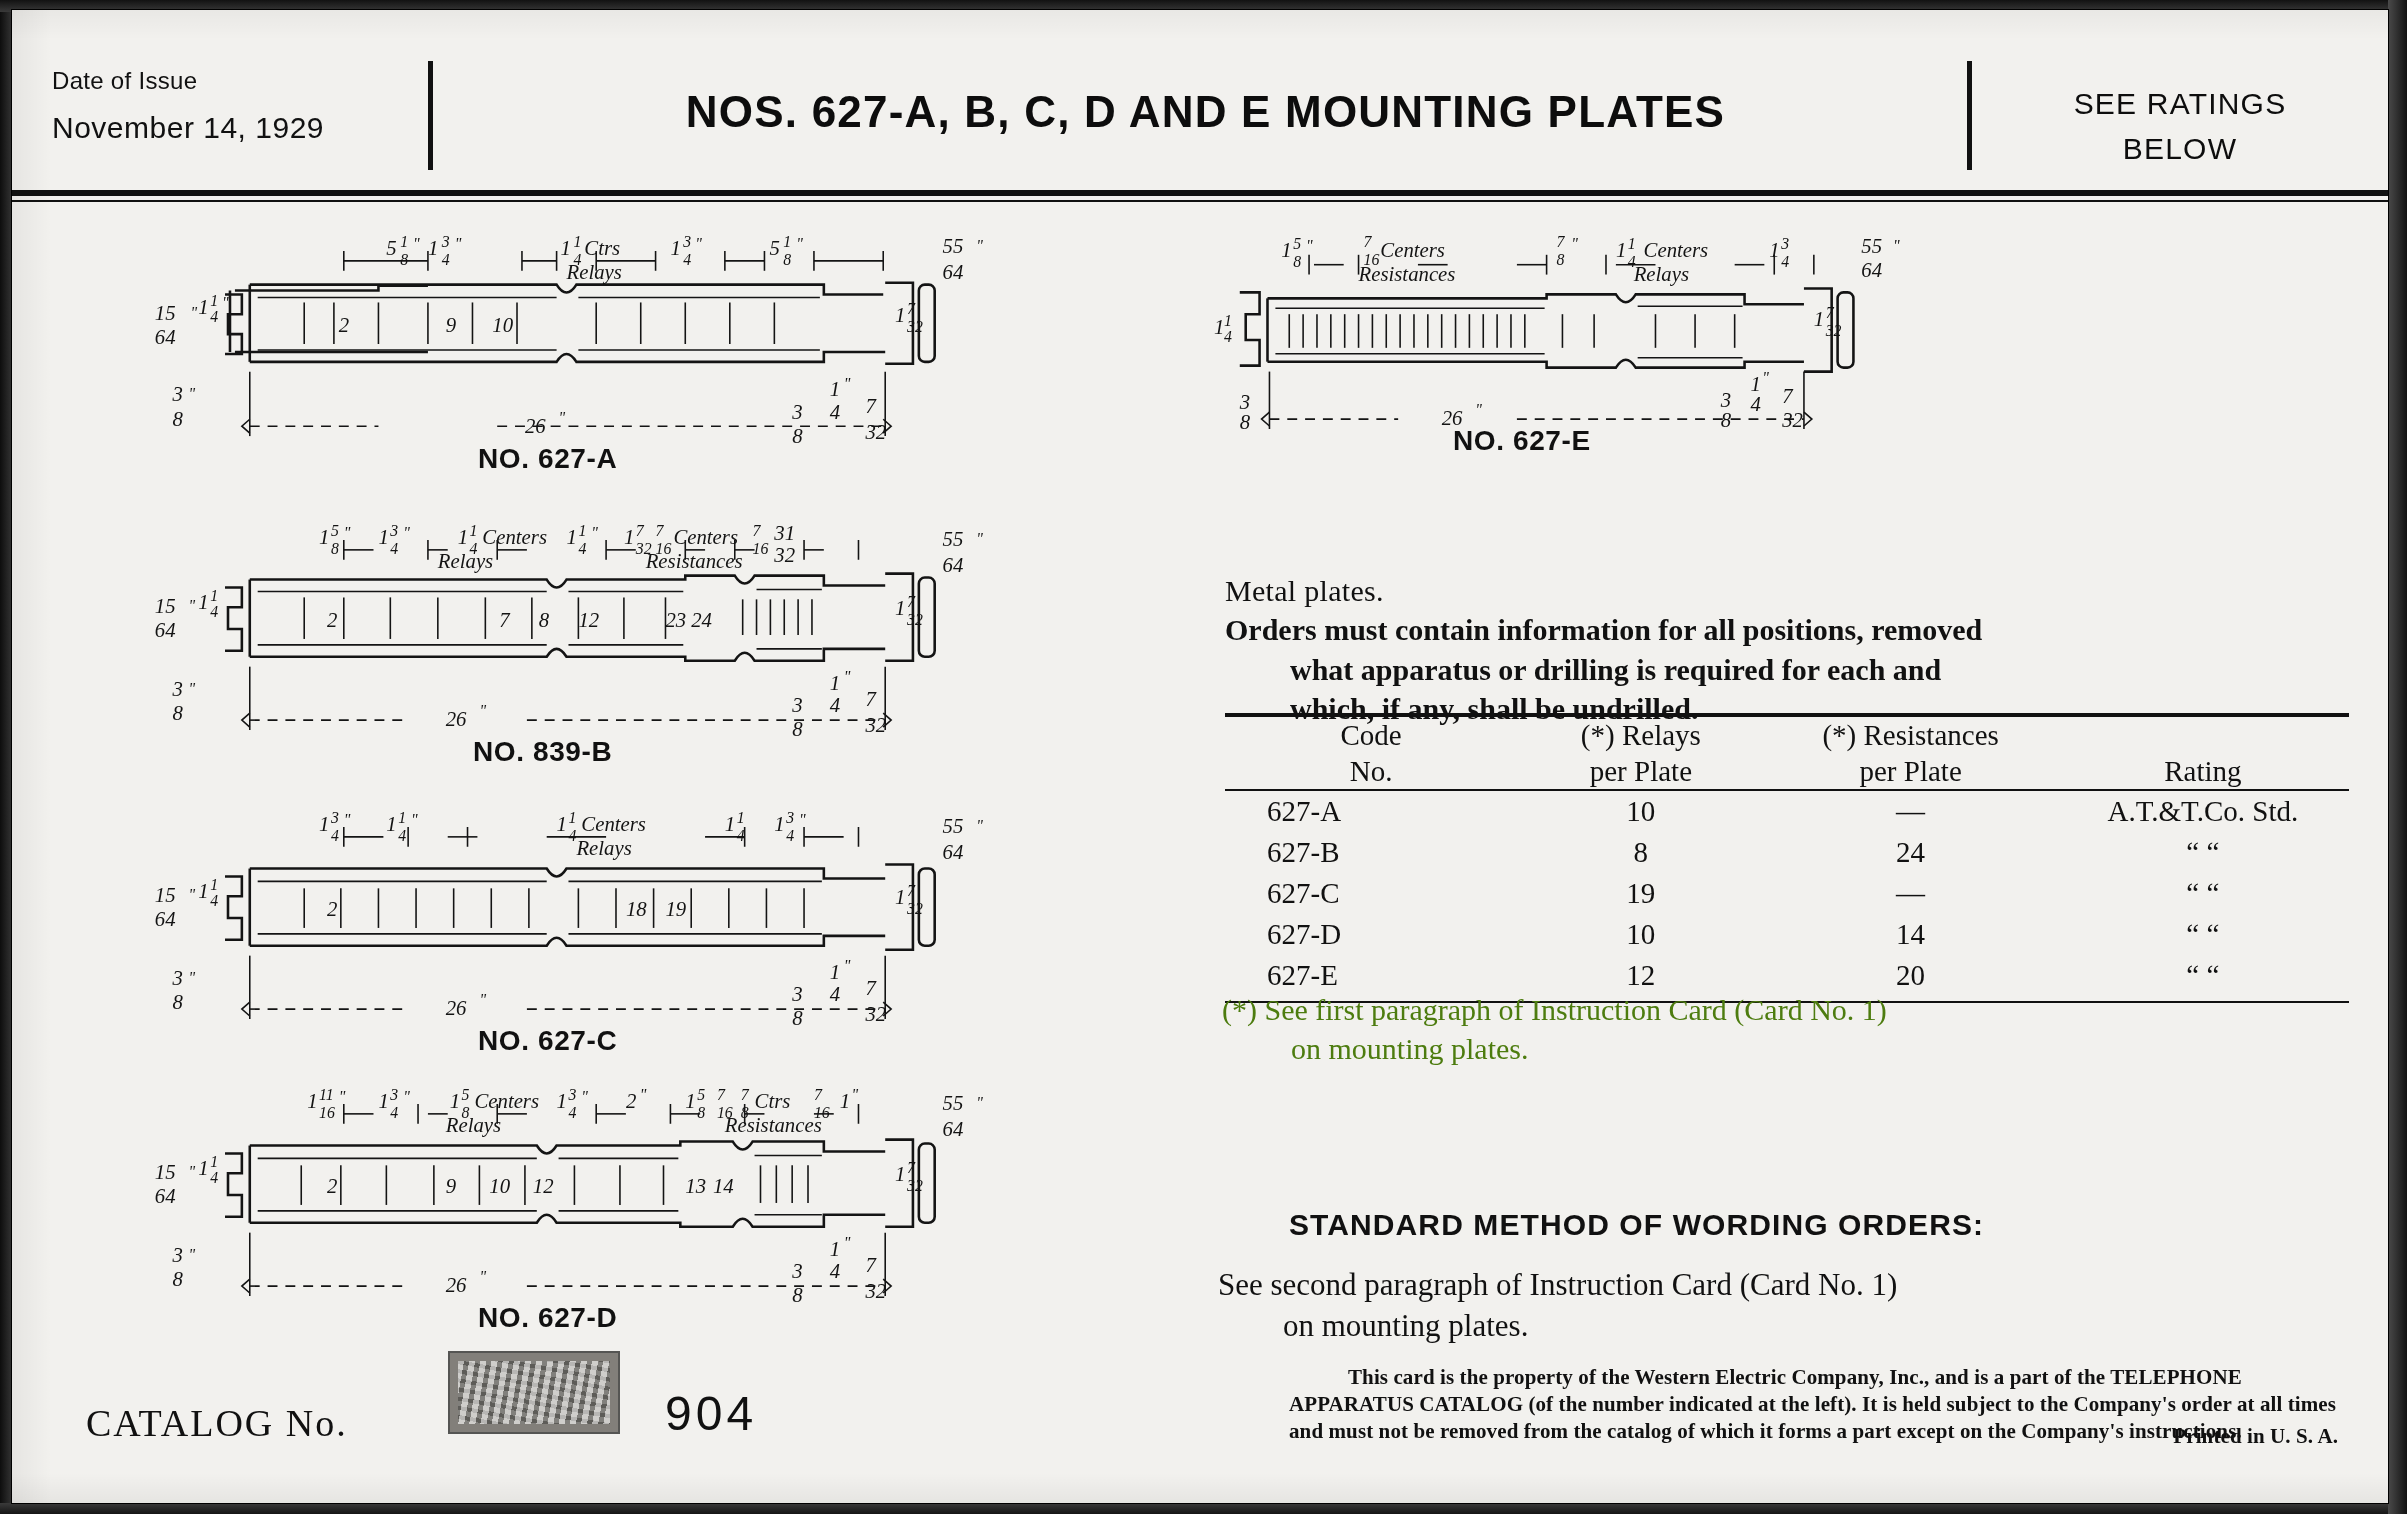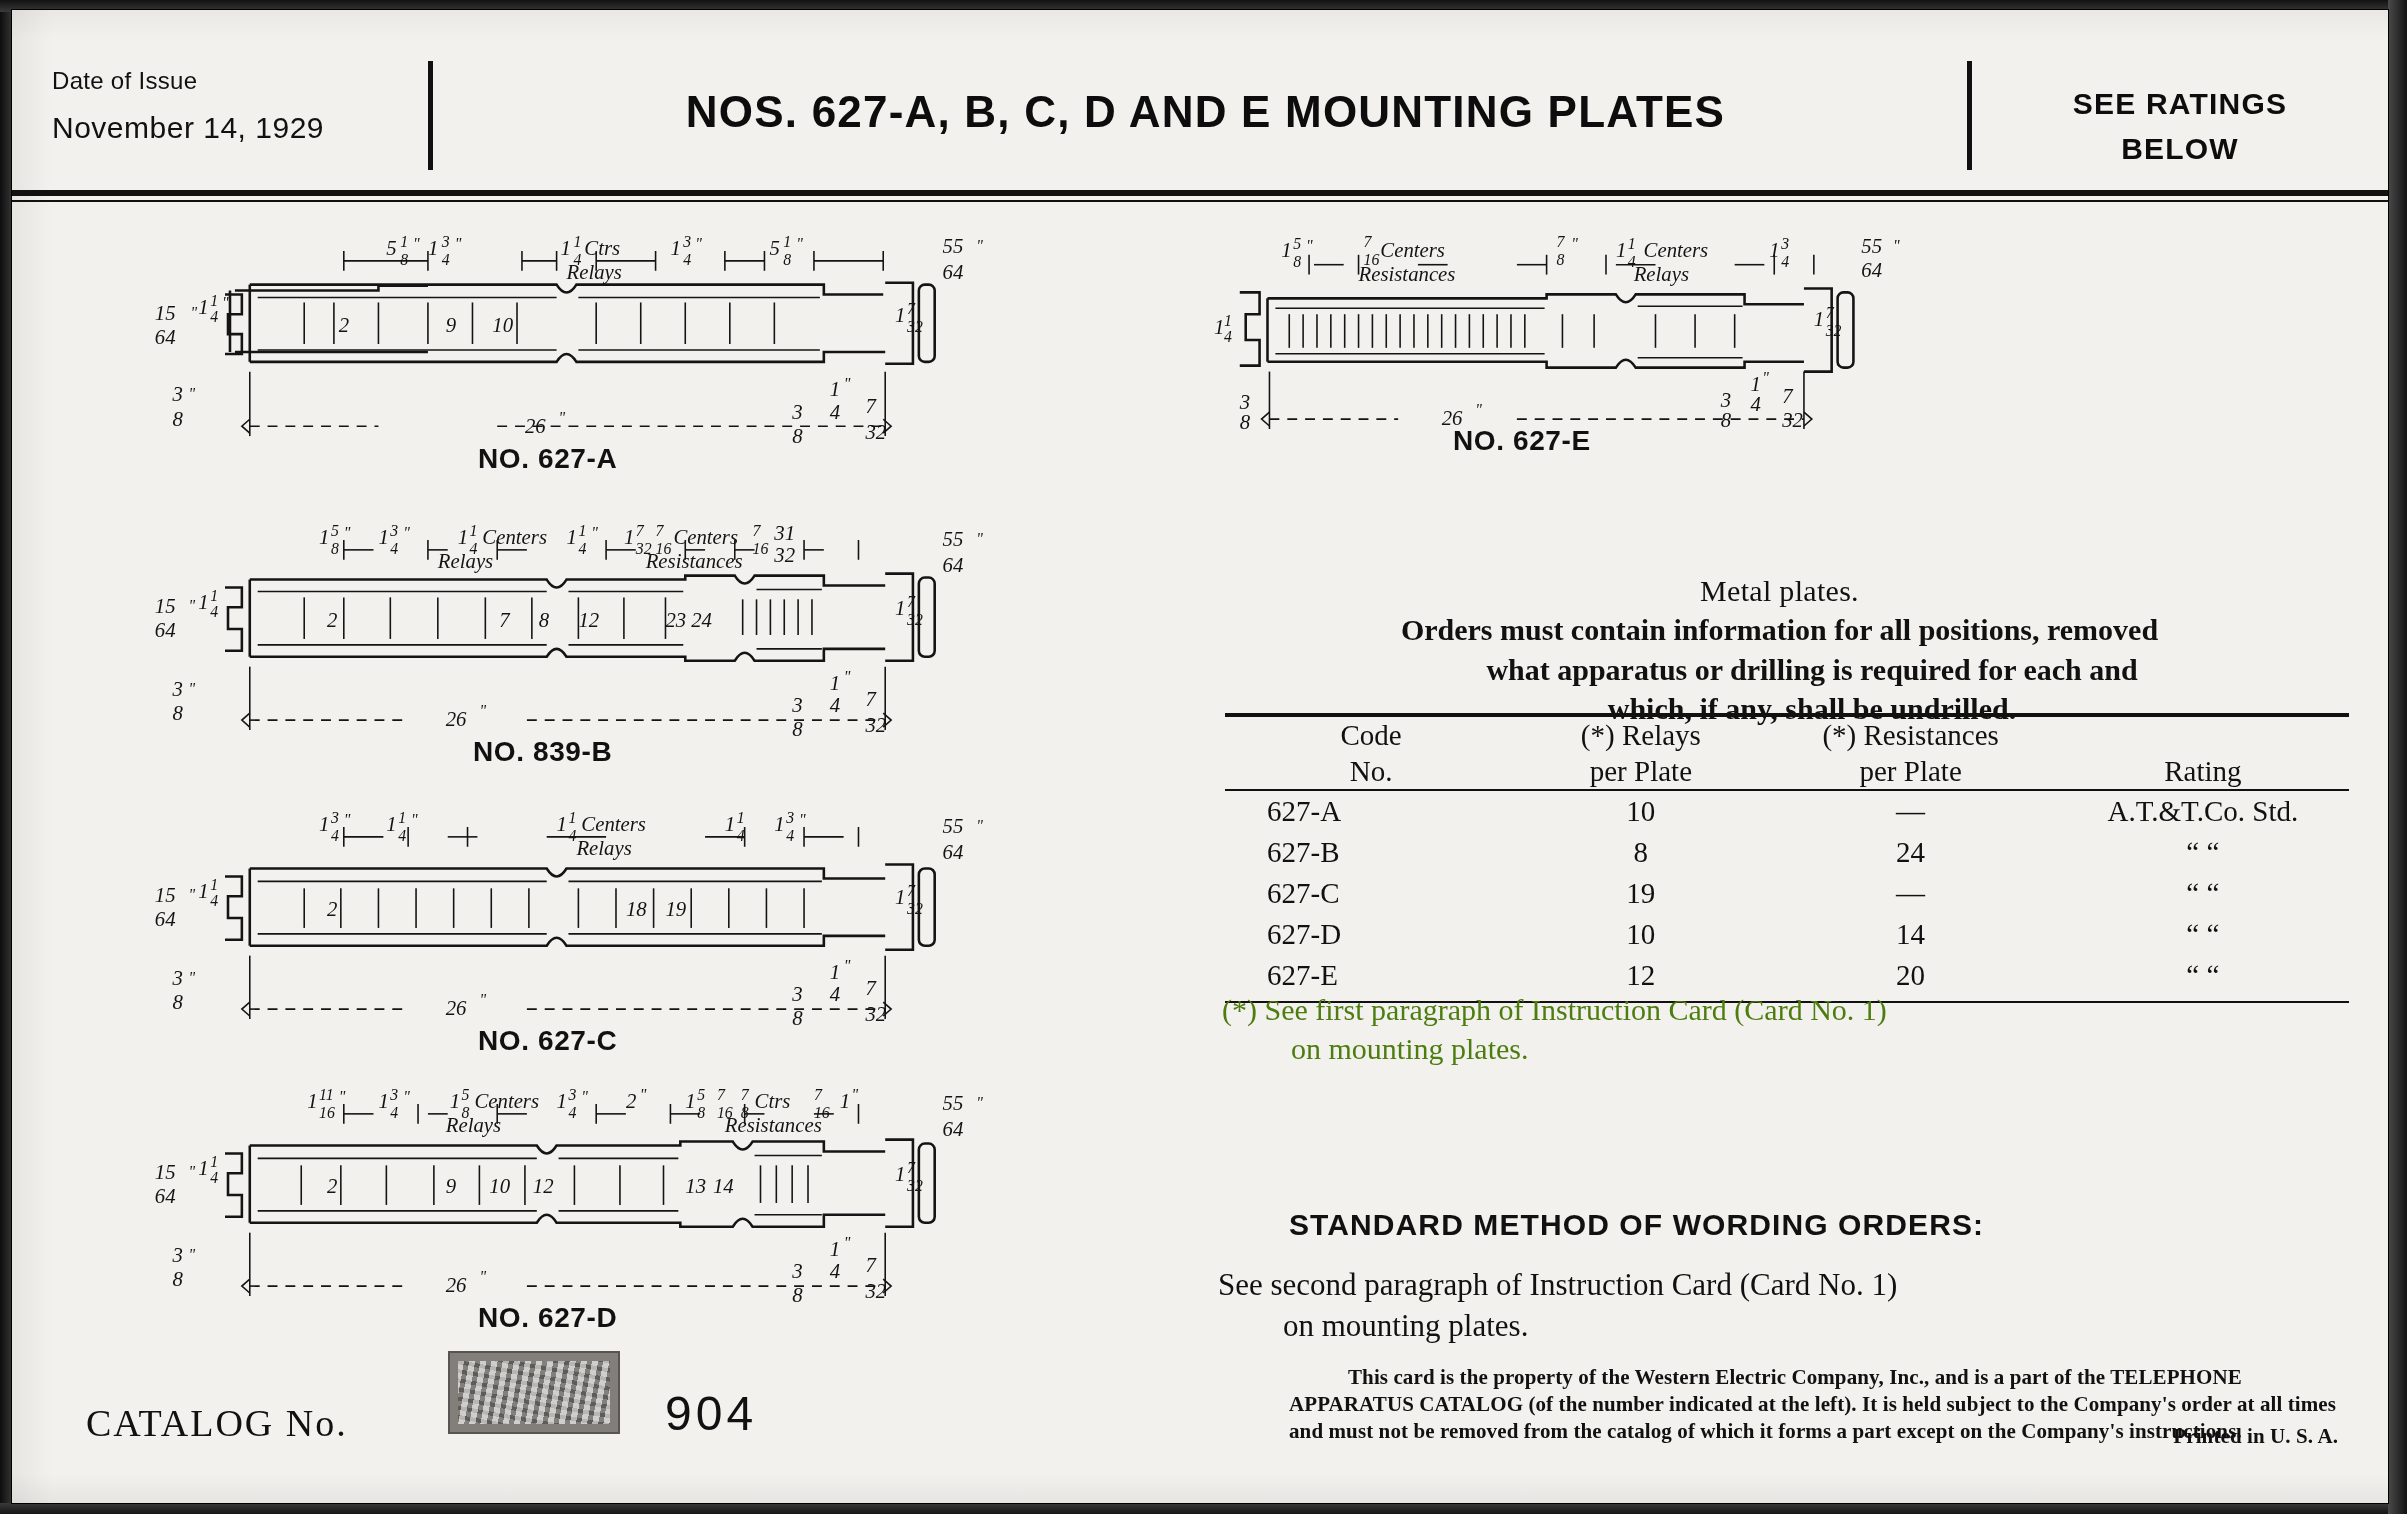--- a/index.html
+++ b/index.html
@@ -94,21 +94,21 @@
     color: #0d0d0d;
   }
   .hdr-ratings {
     position: absolute;
     left: 1970px;
     top: 71px;
     width: 396px;
     text-align: center;
     font-family: "Liberation Sans", sans-serif;
     font-size: 30px;
-    font-weight: bold;
+    font-weight: normal;
     line-height: 1.5;
     letter-spacing: 1.2px;
     color: #0d0d0d;
   }
   .hdr-rule-h {
     position: absolute;
     left: 0;
     top: 180px;
     width: 2376px;
     height: 6px;
@@ -153,21 +153,20 @@
     font-size: 16px;
   }
 
   
   .metal-block {
     position: absolute;
     left: 1213px;
     top: 564px;
     width: 1109px;
     color: #111;
-    text-align: center;
   }
   .metal-title {
     font-size: 30px;
     letter-spacing: 0.3px;
   }
   .metal-body {
     font-size: 30px;
     font-weight: bold;
     line-height: 1.32;
     margin-top: 2px;

